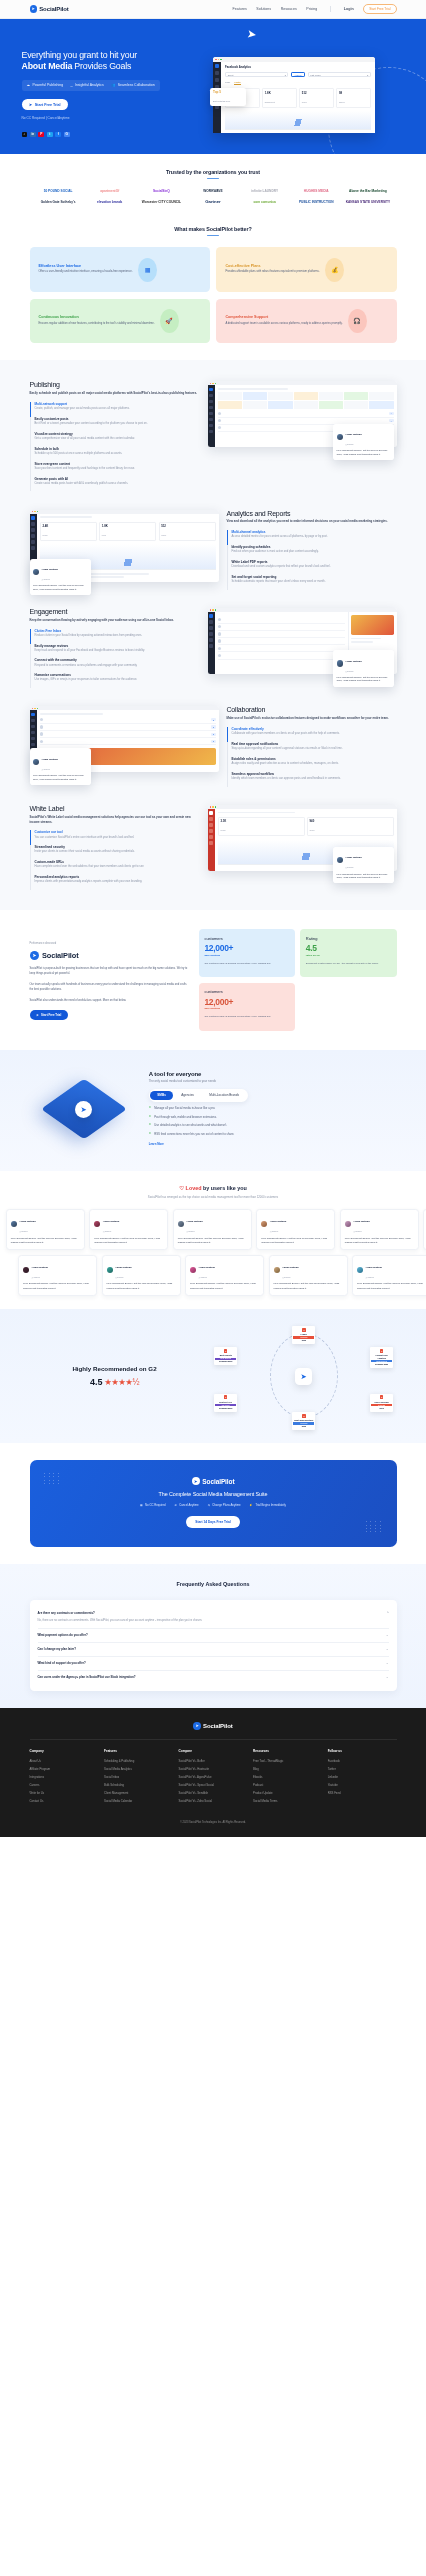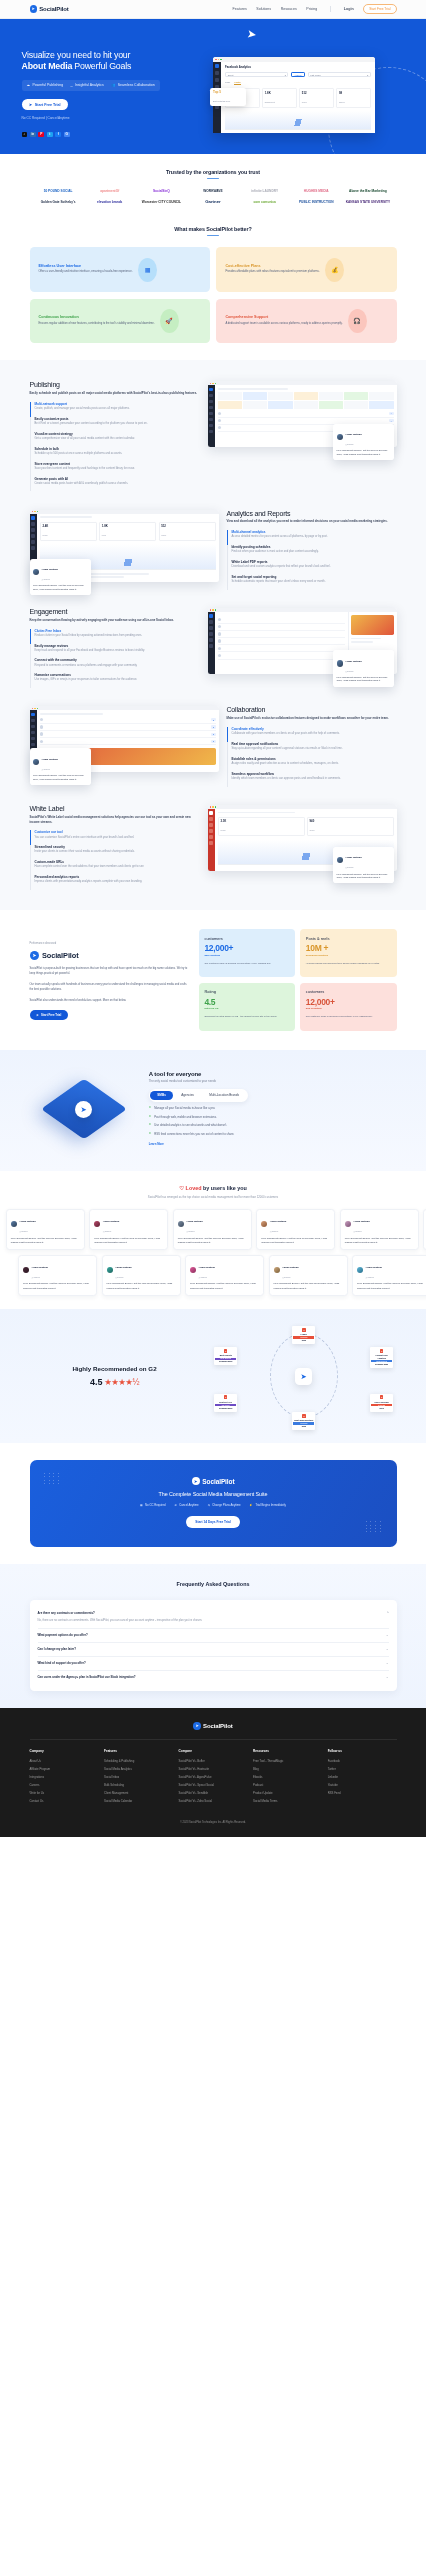--- a/index.html
+++ b/index.html
@@ -308,22 +308,22 @@
       <span class="nav-sep"></span>
       <a class="nav-login">Login</a>
       <span class="nav-cta">Start Free Trial</span>
     </div>
   </div>
 
   <div class="hero">
     <div class="hero-grid">
       <div class="hero-left">
         <h1 class="hero-h1">
-          <span>Visualize you need to hit your</span><br>
-          <b>About Media</b><span> Powerful Goals</span>
+          <span>Everything you grant to hit your</span><br>
+          <b>About Media</b><span> Provides Goals</span>
         </h1>
         <div class="hero-pills">
           <span class="hero-pill">
             <span>☁</span>
             <span>Powerful Publishing</span>
           </span>
           <span class="hero-pill">
             <span>⏟</span>
             <span>Insightful Analytics</span>
           </span>
@@ -885,26 +885,20 @@
           </span>
         </div>
       </div>
       <div class="stat-grid">
         <div class="stat s-blue">
           <h6>customers</h6>
           <div class="big">12,000+</div>
           <div class="sub">and counting</div>
           <div class="desc">Our customer base is growing exponentially every passing day.</div>
         </div>
-        <div class="stat s-amber">
-          <h6>Posts &amp; reels</h6>
-          <div class="big">10M +</div>
-          <div class="sub">published monthly</div>
-          <div class="desc">Helping brands and agencies take social media publishing up a notch.</div>
-        </div>
         <div class="stat s-green">
           <h6>Rating</h6>
           <div class="big">4.5</div>
           <div class="sub">rated on G2</div>
           <div class="desc">SocialPilot is rated highly on G2 - the largest review site in the world.</div>
         </div>
         <div class="stat s-red">
           <h6>customers</h6>
           <div class="big">12,000+</div>
           <div class="sub">and counting</div>

